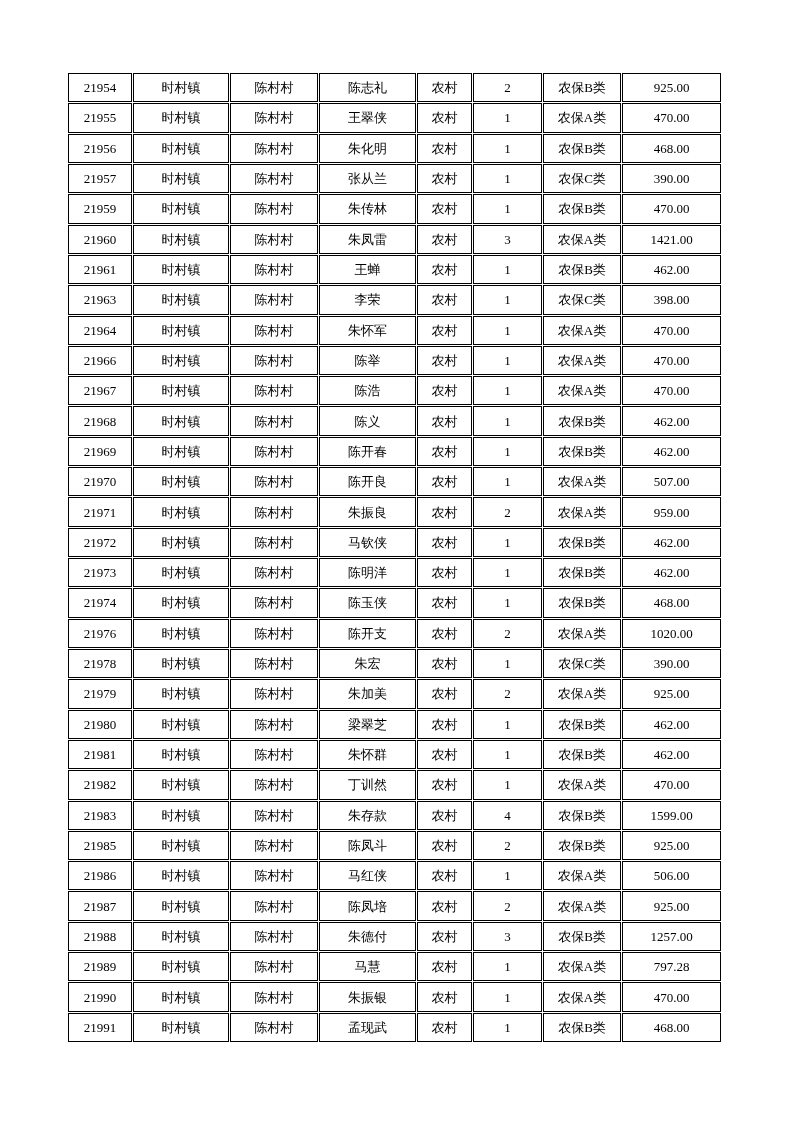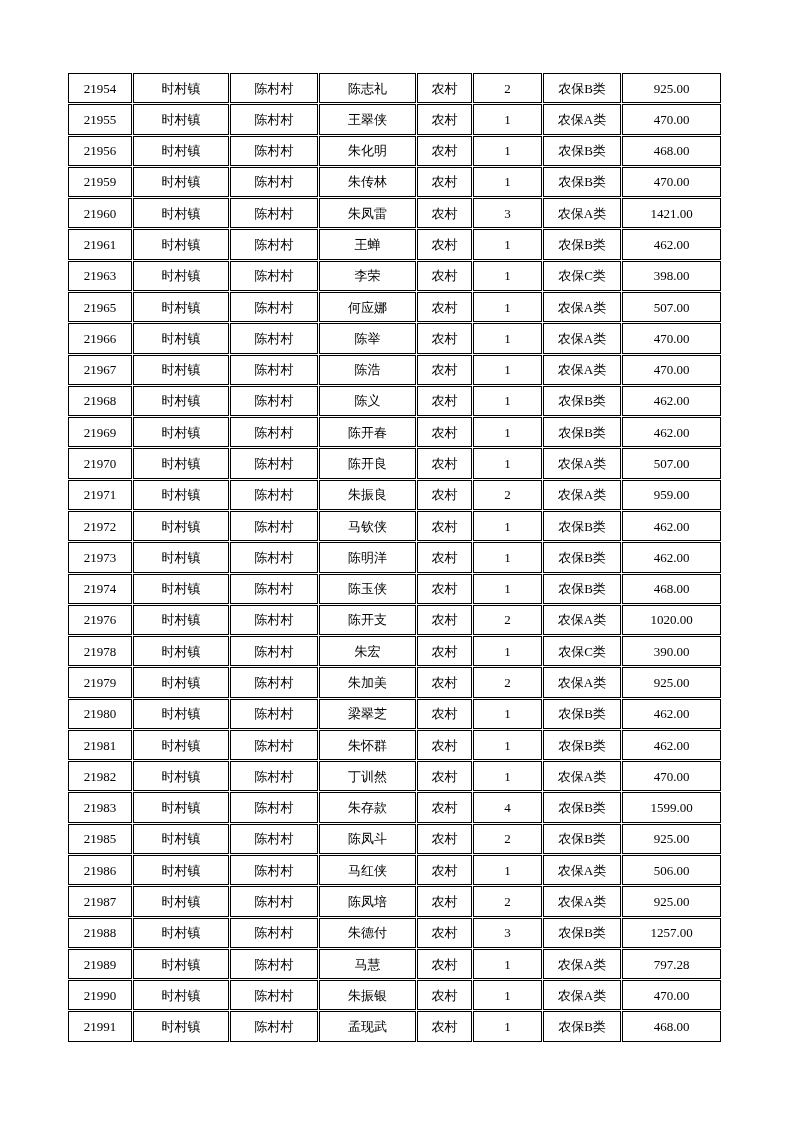--- a/index.html
+++ b/index.html
@@ -87,20 +87,30 @@
           <td>21956</td>
           <td>时村镇</td>
           <td>陈村村</td>
           <td>朱化明</td>
           <td>农村</td>
           <td>1</td>
           <td>农保B类</td>
           <td>468.00</td>
         </tr>
         <tr>
+          <td>21957</td>
+          <td>时村镇</td>
+          <td>陈村村</td>
+          <td>张从兰</td>
+          <td>农村</td>
+          <td>1</td>
+          <td>农保C类</td>
+          <td>390.00</td>
+        </tr>
+        <tr>
           <td>21959</td>
           <td>时村镇</td>
           <td>陈村村</td>
           <td>朱传林</td>
           <td>农村</td>
           <td>1</td>
           <td>农保B类</td>
           <td>470.00</td>
         </tr>
         <tr>
@@ -127,28 +137,28 @@
           <td>21963</td>
           <td>时村镇</td>
           <td>陈村村</td>
           <td>李荣</td>
           <td>农村</td>
           <td>1</td>
           <td>农保C类</td>
           <td>398.00</td>
         </tr>
         <tr>
-          <td>21965</td>
-          <td>时村镇</td>
-          <td>陈村村</td>
-          <td>何应娜</td>
-          <td>农村</td>
-          <td>1</td>
-          <td>农保A类</td>
-          <td>507.00</td>
+          <td>21964</td>
+          <td>时村镇</td>
+          <td>陈村村</td>
+          <td>朱怀军</td>
+          <td>农村</td>
+          <td>1</td>
+          <td>农保A类</td>
+          <td>470.00</td>
         </tr>
         <tr>
           <td>21966</td>
           <td>时村镇</td>
           <td>陈村村</td>
           <td>陈举</td>
           <td>农村</td>
           <td>1</td>
           <td>农保A类</td>
           <td>470.00</td>

